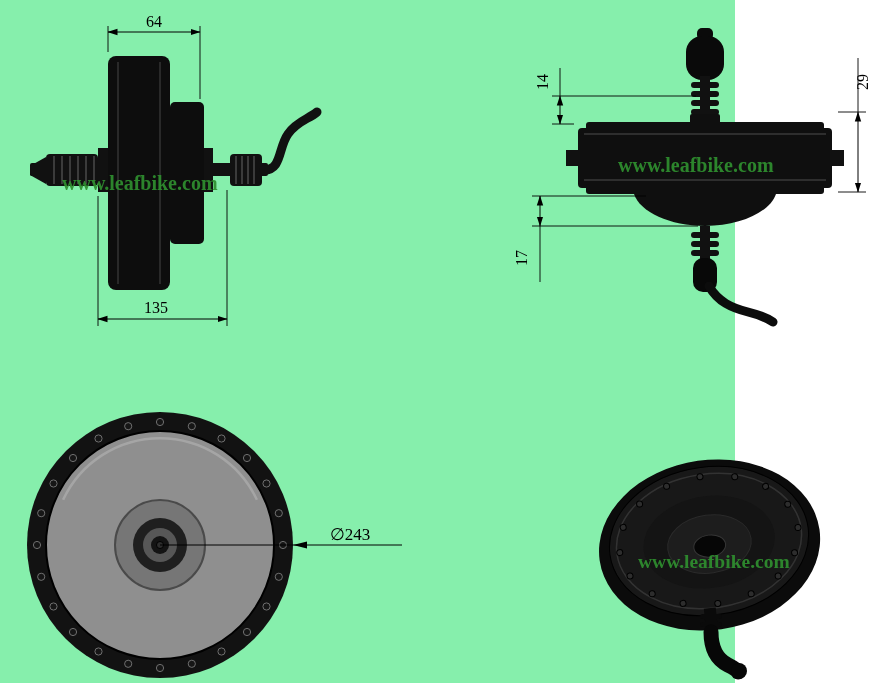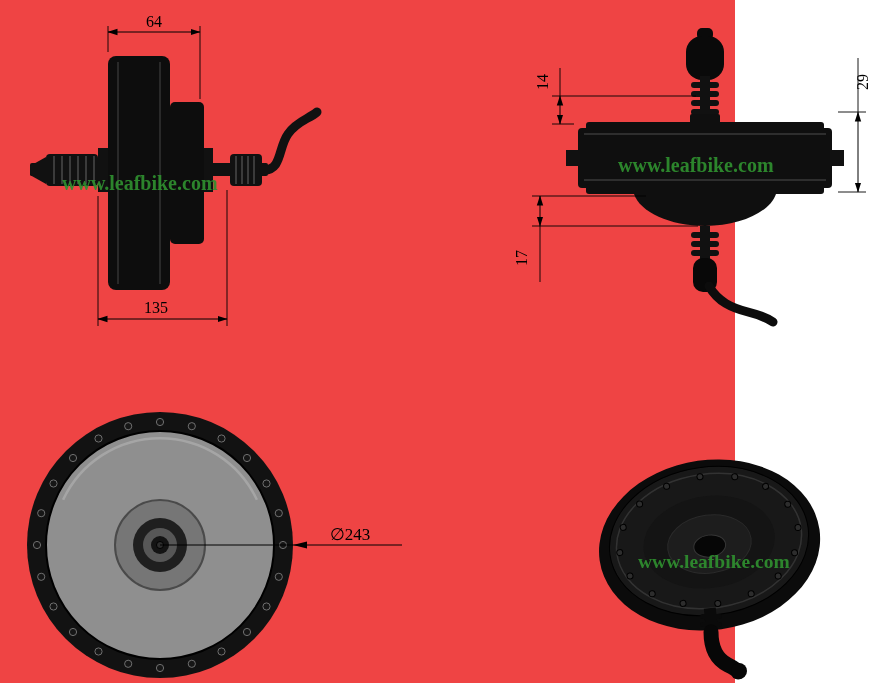--- a/index.html
+++ b/index.html
@@ -1,18 +1,18 @@
 <!DOCTYPE html>
 <html><head>
 <meta charset="utf-8">
 <style>
   *{margin:0;padding:0;box-sizing:border-box}
   html,body{background:#ffffff}
   body{width:893px;height:683px;font-family:"Liberation Sans",sans-serif;overflow:hidden}
-  .canvas{position:relative;width:735px;height:683px;background:#ef4444}
+  .canvas{position:relative;width:735px;height:683px;background:#86efac}
   .view{position:absolute}
   .dim-text{font-family:"Liberation Serif",serif;font-size:16px;fill:#000}
   .dim-text-lg{font-size:17px}
   .watermark{font-family:"Liberation Serif",serif;font-size:20px;font-weight:600;opacity:.92}
   .dimline{stroke:#000;stroke-width:1;fill:none}
   .extline{stroke:#000;stroke-width:.9;fill:none}
   .ridge{stroke:#4a4a4a;stroke-width:1.5}
   .inner-line{stroke:#333;stroke-width:1.5}
 </style>
 </head>

